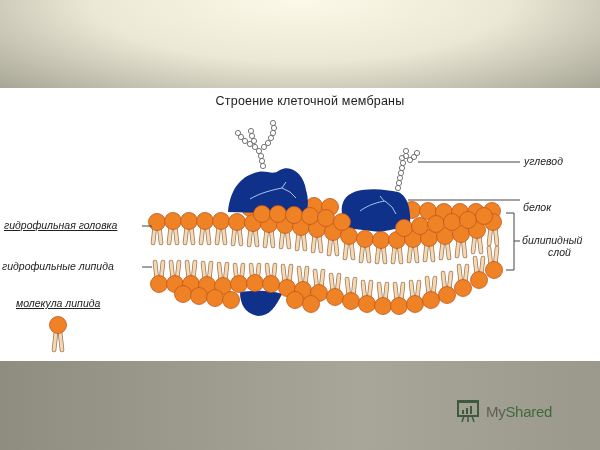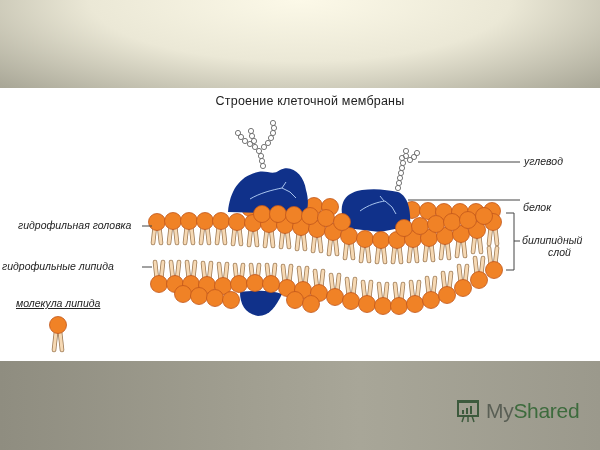--- a/index.html
+++ b/index.html
@@ -26,21 +26,21 @@
       font-size: 12.5px; color: #222; letter-spacing: 0.2px; padding-left: 20px; box-sizing: border-box;
     }
     .label {
       position: absolute; font-size: 10.5px; font-style: italic; color: #222; white-space: nowrap;
     }
     .underline { text-decoration: underline; }
     svg.diagram { position: absolute; left: 0; top: 0; }
     .logo {
       position: absolute; left: 455px; top: 398px; display: flex; align-items: center; gap: 5px;
     }
-    .logo-text { font-size: 21px; color: #5a5f55; letter-spacing: -0.3px; }
+    .logo-text { font-size: 15px; color: #5a5f55; letter-spacing: -0.3px; }
     .logo-text b { font-weight: normal; color: #3d6b3d; }
   </style>
 </head>
 <body>
 
 <div class="top-band"></div>
 
 <div class="panel">
   <div class="title">Строение клеточной мембраны</div>
 </div>
@@ -255,21 +255,21 @@
     <line x1="142" y1="267" x2="152" y2="267"></line>
     <line x1="418" y1="162" x2="520" y2="162"></line>
     <line x1="408" y1="200" x2="520" y2="200"></line>
     <line x1="506" y1="213" x2="514" y2="213"></line>
     <line x1="514" y1="213" x2="514" y2="270"></line>
     <line x1="506" y1="270" x2="514" y2="270"></line>
     <line x1="514" y1="241" x2="520" y2="241"></line>
   </g>
 </svg>
 
-<div class="label" style="left:18px; top:219px;">гидрофильная головка</div>
+<div class="label" style="left:4px; top:219px;text-decoration:underline;">гидрофильная головка</div>
 <div class="label" style="left:2px; top:260px;">гидрофильные липида</div>
 <div class="label" style="left:524px; top:155px;">углевод</div>
 <div class="label" style="left:523px; top:201px;">белок</div>
 <div class="label" style="left:522px; top:234px;">билипидный</div>
 <div class="label" style="left:548px; top:246px;">слой</div>
 <div class="label underline" style="left:16px; top:297px;">молекула липида</div>
 
 <div class="bottom-band"></div>
 
 <div class="logo">

